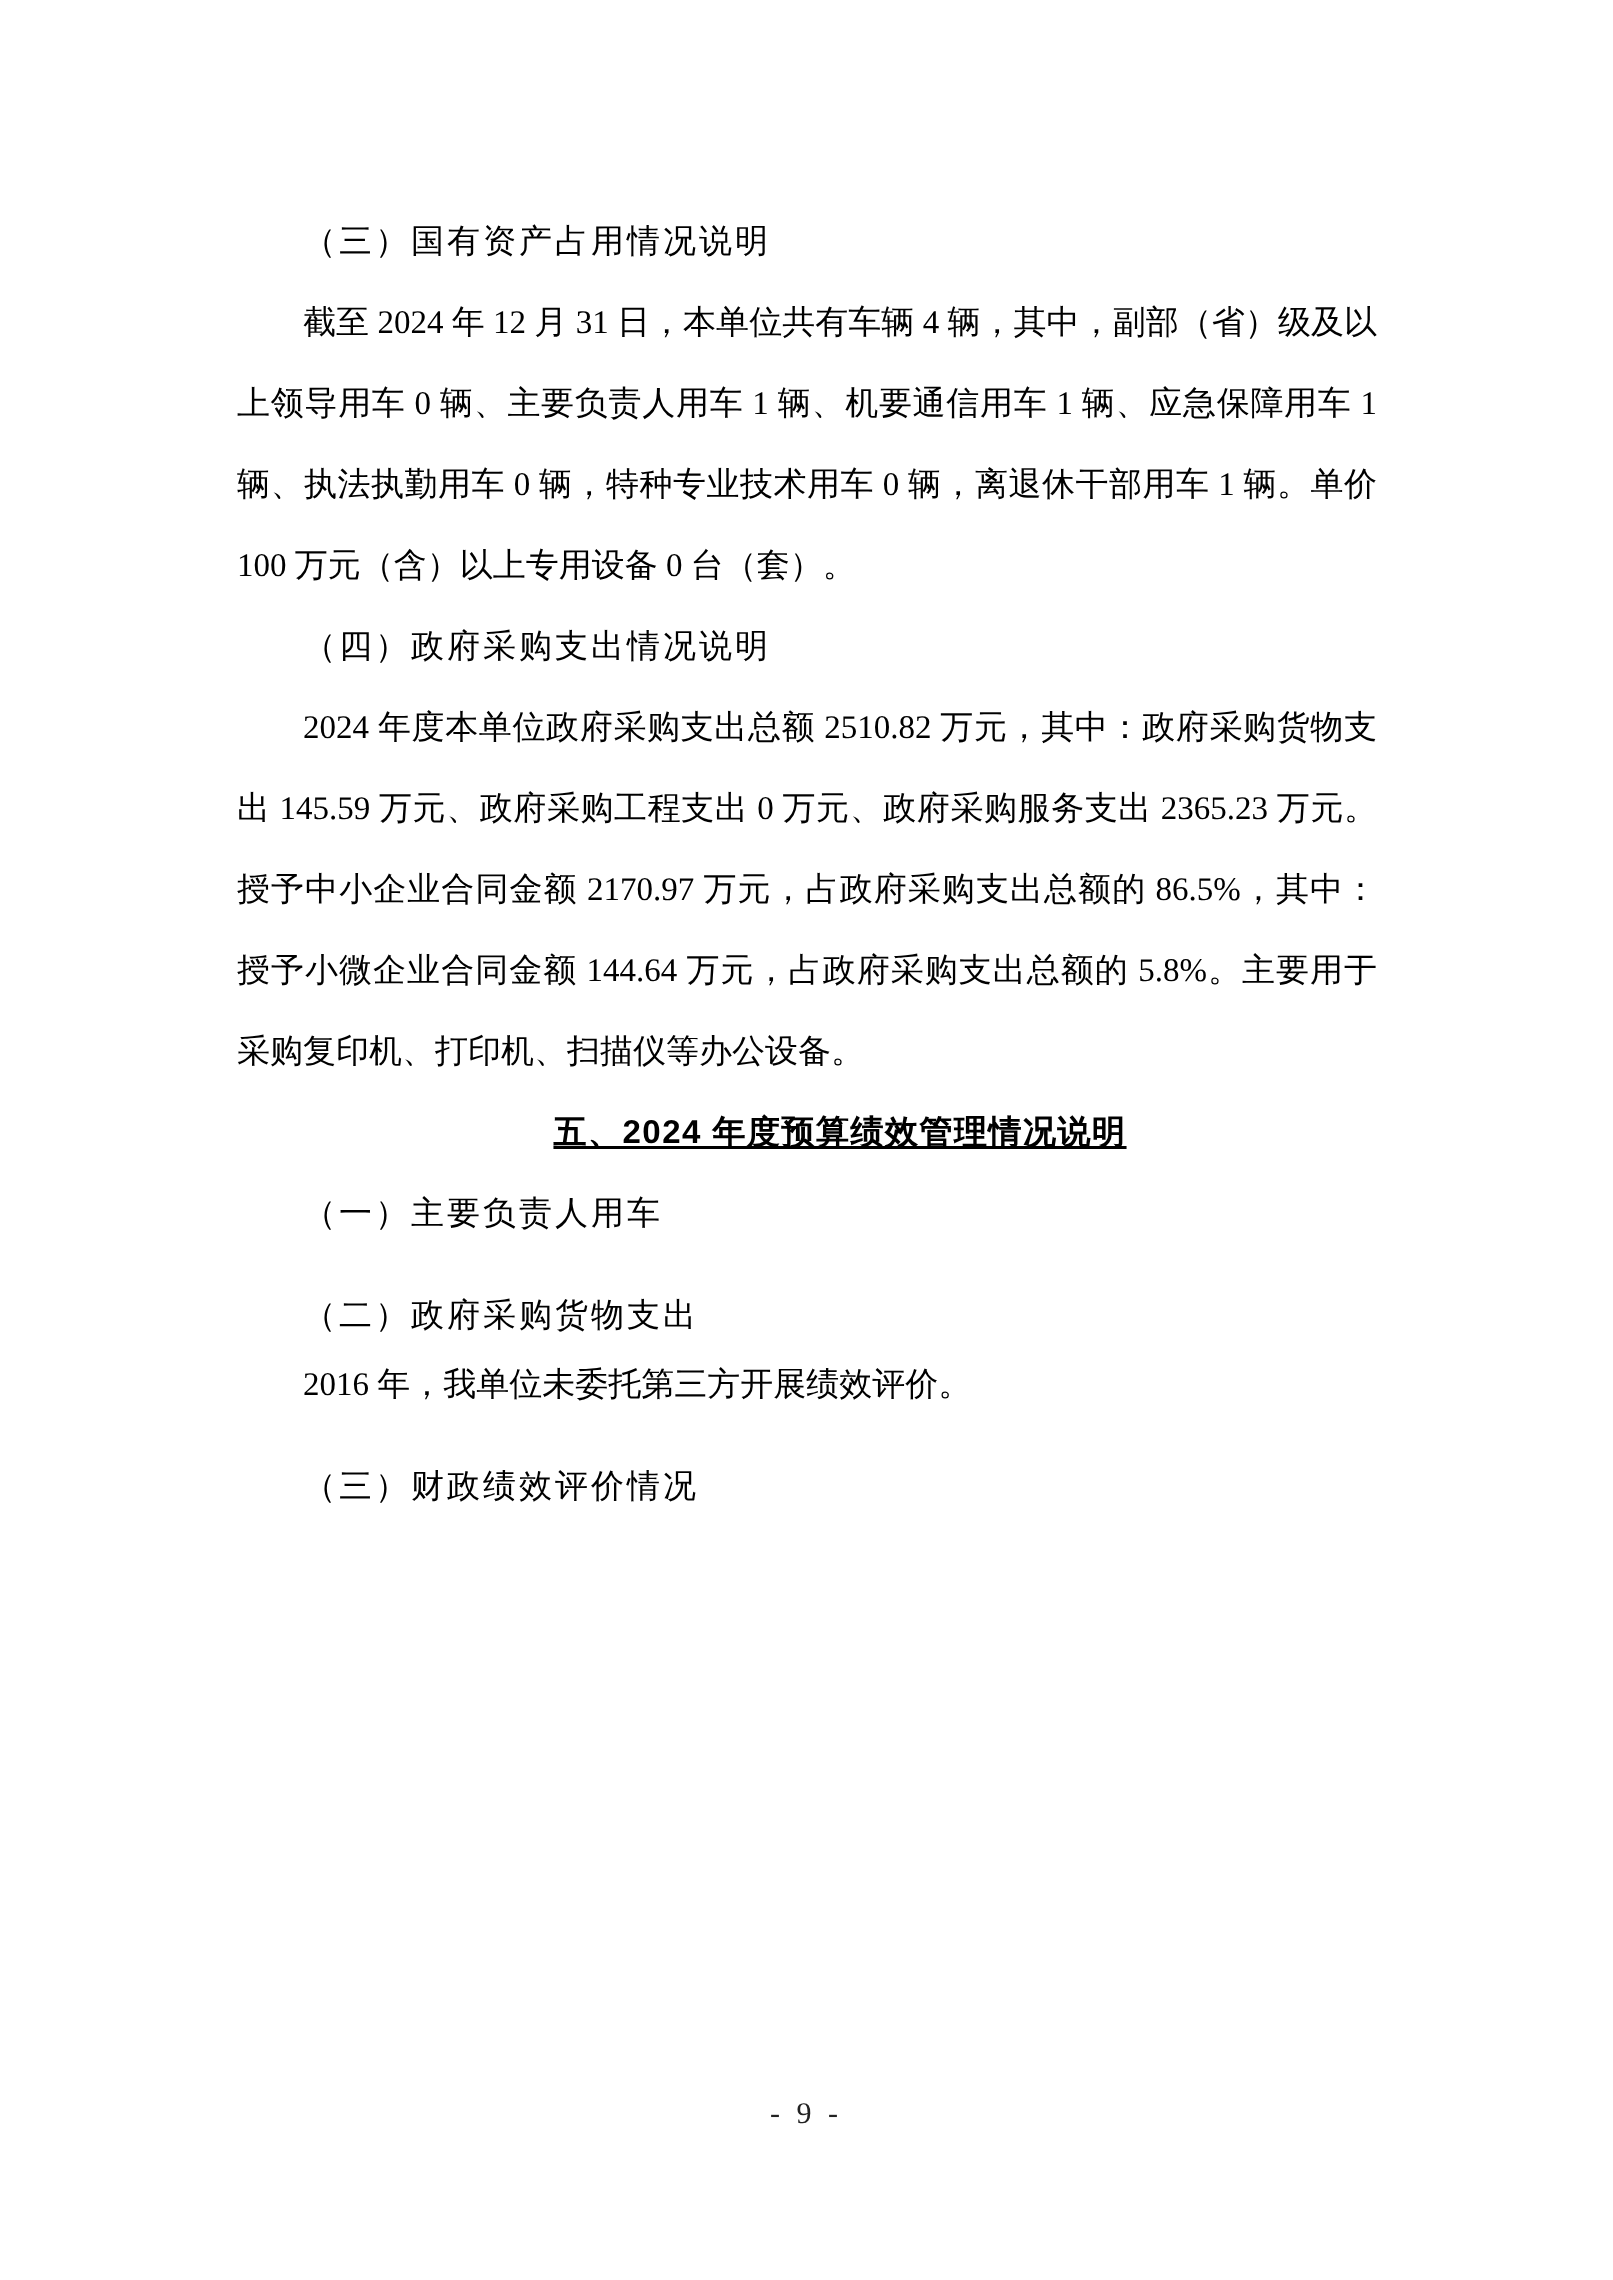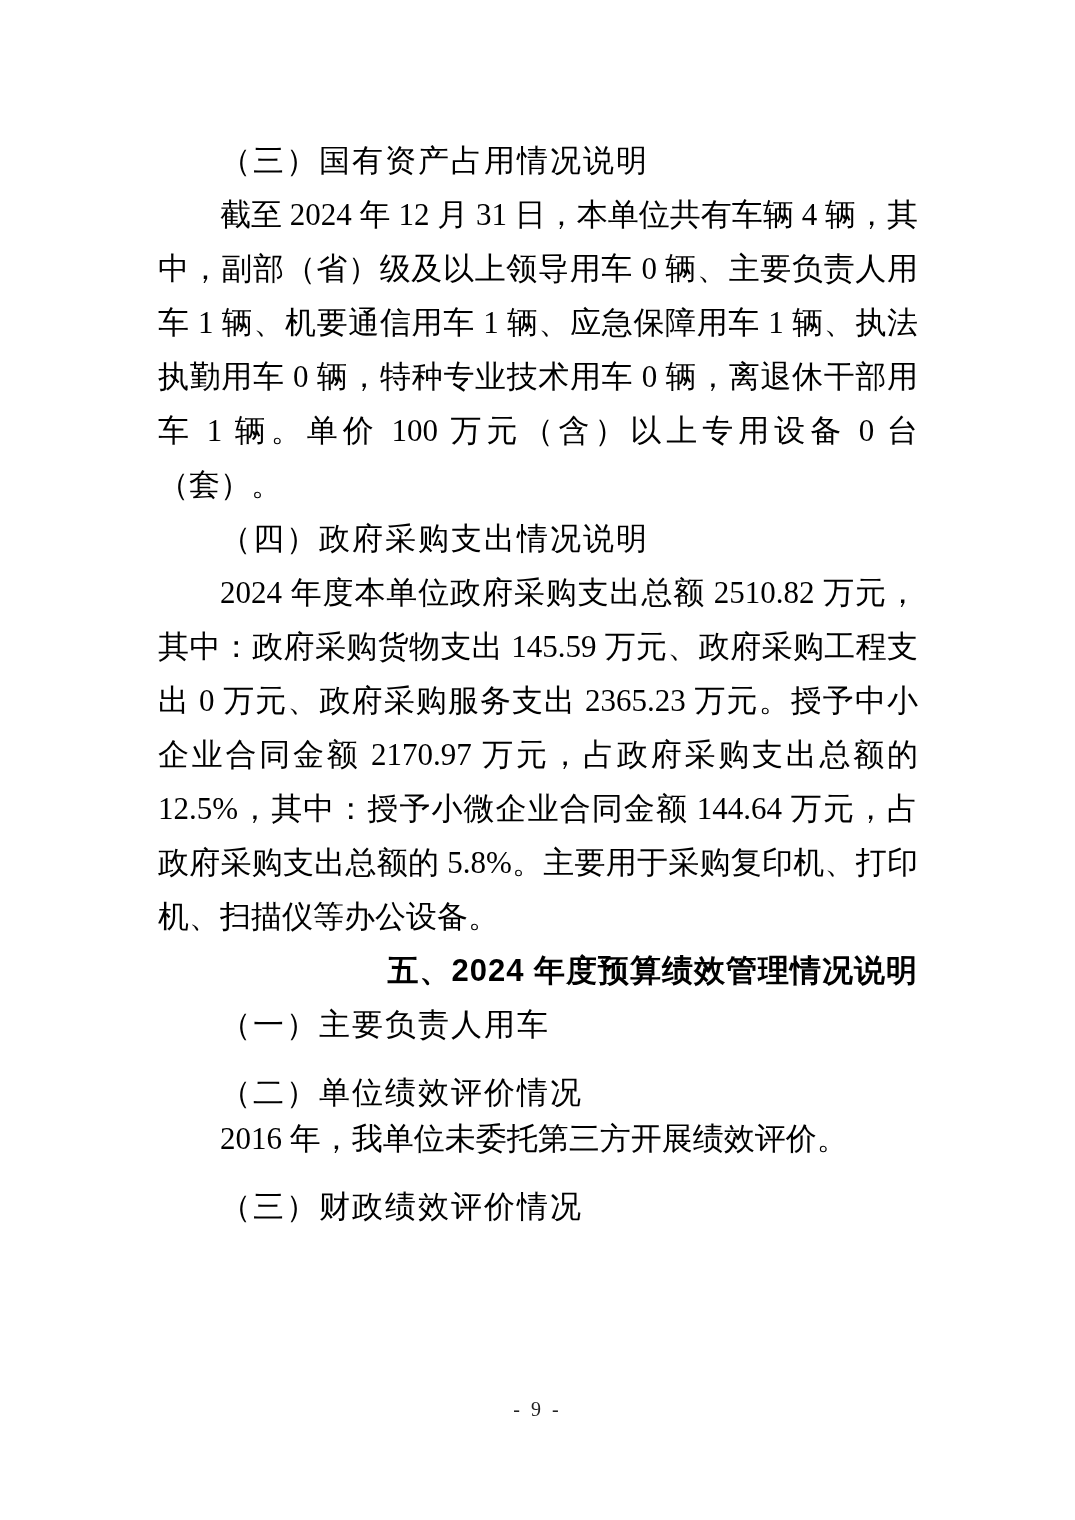--- a/index.html
+++ b/index.html
@@ -13,33 +13,34 @@
     position: relative;
     overflow: hidden;
   }
   .doc {
     position: absolute;
     left: 158px;
     top: 134px;
     width: 760px;
     color: #000000;
     font-family: "Liberation Serif", "DejaVu Serif", serif;
-    font-size: 31px;
+    font-size: 22px;
     line-height: 54px;
     text-align: justify;
   }
   .doc p {
     margin: 0;
     text-indent: 2em;
   }
   .doc p.heading {
     font-family: "Liberation Sans", "DejaVu Sans", sans-serif;
     font-weight: bold;
-    text-align: right;
+    text-align: center;
     letter-spacing: 1px;
+    text-decoration: underline;
   }
   .doc p.subheading {
     text-align: left;
     letter-spacing: 2px;
   }
   .doc p.spaced {
     margin-top: 14px;
     margin-bottom: -8px;
   }
   .page-number {
@@ -54,21 +55,21 @@
     letter-spacing: 3px;
   }
 </style>
 </head>
 <body>
 
 <main class="doc" id="sections-container">
     <p class="subheading">（三）国有资产占用情况说明</p>
     <p class="paragraph">截至 2024 年 12 月 31 日，本单位共有车辆 4 辆，其中，副部（省）级及以上领导用车 0 辆、主要负责人用车 1 辆、机要通信用车 1 辆、应急保障用车 1 辆、执法执勤用车 0 辆，特种专业技术用车 0 辆，离退休干部用车 1 辆。单价 100 万元（含）以上专用设备 0 台（套）。</p>
     <p class="subheading">（四）政府采购支出情况说明</p>
-    <p class="paragraph">2024 年度本单位政府采购支出总额 2510.82 万元，其中：政府采购货物支出 145.59 万元、政府采购工程支出 0 万元、政府采购服务支出 2365.23 万元。授予中小企业合同金额 2170.97 万元，占政府采购支出总额的 12.5%，其中：授予小微企业合同金额 144.64 万元，占政府采购支出总额的 5.8%。主要用于采购复印机、打印机、扫描仪等办公设备。</p>
+    <p class="paragraph">2024 年度本单位政府采购支出总额 2510.82 万元，其中：政府采购货物支出 145.59 万元、政府采购工程支出 0 万元、政府采购服务支出 2365.23 万元。授予中小企业合同金额 2170.97 万元，占政府采购支出总额的 86.5%，其中：授予小微企业合同金额 144.64 万元，占政府采购支出总额的 5.8%。主要用于采购复印机、打印机、扫描仪等办公设备。</p>
     <p class="heading">五、2024 年度预算绩效管理情况说明</p>
     <p class="subheading">（一）主要负责人用车</p>
-    <p class="subheading spaced">（二）单位绩效评价情况</p>
+    <p class="subheading spaced">（二）政府采购货物支出</p>
     <p class="paragraph">2016 年，我单位未委托第三方开展绩效评价。</p>
     <p class="subheading spaced">（三）财政绩效评价情况</p>
   </main>
 
 <div class="page-number">- 9 -</div>
 
 </body></html>

